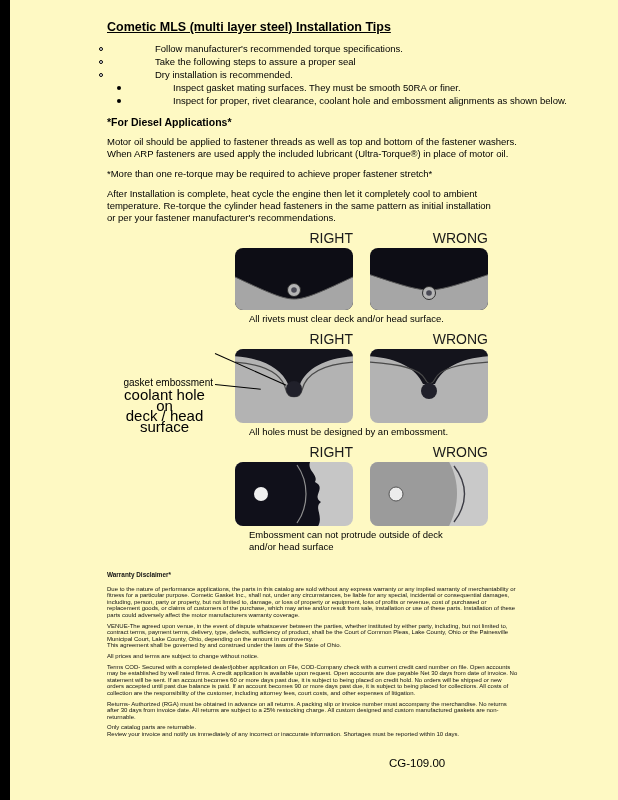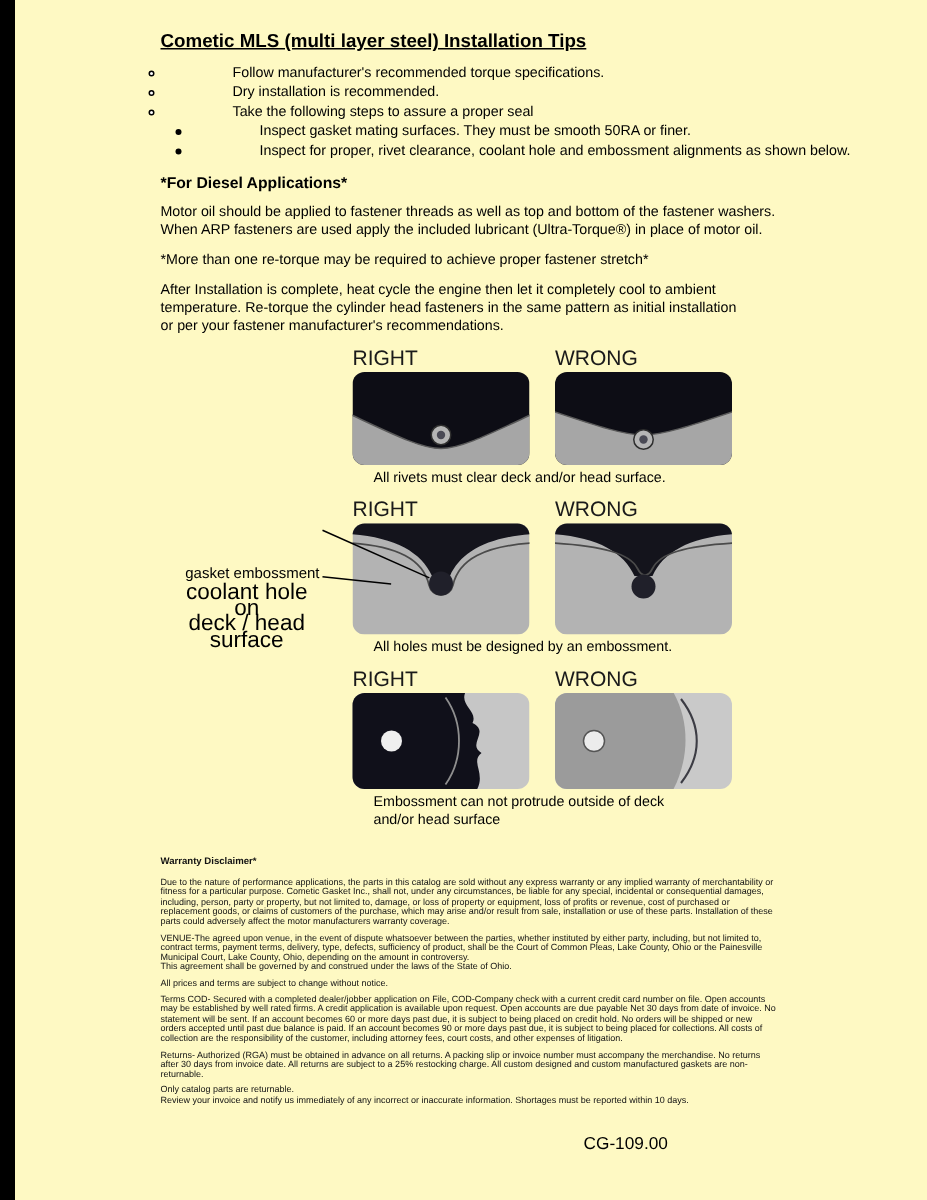--- a/index.html
+++ b/index.html
@@ -21,21 +21,21 @@
   .b-hollow { flex:0 0 auto; width:4px; height:4px; border:1px solid #000; border-radius:50%; margin-right:5px; background:#fff; }
   .b-solid  { flex:0 0 auto; width:4px; height:4px; border-radius:50%; margin-right:5px; background:#000; }
 
   .diesel { position:absolute; left:107px; top:116px; width:432px; font-size:9.5px; line-height:12px; }
   .diesel h2 { font-size:10.5px; font-weight:bold; margin-bottom:8px; }
   .diesel p { margin-bottom:8px; white-space:pre-line; }
 
   .diagrams { position:absolute; left:235px; top:230px; width:256px; }
   .dg-row { margin-bottom:6px; }
   .dg-labels { display:flex; }
-  .dg-labels span { display:block; width:118px; text-align:left; font-size:14px; line-height:16px; color:#1a1a1a; margin-bottom:2px; }
+  .dg-labels span { display:block; width:118px; text-align:right; font-size:14px; line-height:16px; color:#1a1a1a; margin-bottom:2px; }
   .dg-labels span + span { margin-left:17px; }
   .dg-images { display:flex; }
   .dg-images svg { display:block; }
   .dg-images svg + svg { margin-left:17px; }
   .dg-caption { font-size:9.5px; line-height:12px; margin-top:3px; margin-left:14px; white-space:pre-line; }
 
   .callout1 { position:absolute; left:116px; top:342px; width:97px; text-align:center; font-size:15px; line-height:10.5px; white-space:pre-line;margin-top:48px; }
   .callout2 { position:absolute; left:96px;  top:378px; width:117px; text-align:right; font-size:10px; line-height:10.5px; }
   .callout-line1 { position:absolute; left:215px; top:353px; width:78px; height:1px; background:#000; transform-origin:left center; transform:rotate(24deg); }
   .callout-line2 { position:absolute; left:215px; top:384px; width:46px; height:1px; background:#000; transform-origin:left center; transform:rotate(6deg); }
@@ -54,25 +54,25 @@
 
   <h1 class="title">Cometic MLS (multi layer steel) Installation Tips</h1>
 
   <div class="tips">
     <div class="tip">
       <span class="b-hollow"></span>
       <span>Follow manufacturer's recommended torque specifications.</span>
     </div>
     <div class="tip">
       <span class="b-hollow"></span>
-      <span>Dry installation is recommended.</span>
+      <span>Take the following steps to assure a proper seal</span>
     </div>
     <div class="tip">
       <span class="b-hollow"></span>
-      <span>Take the following steps to assure a proper seal</span>
+      <span>Dry installation is recommended.</span>
     </div>
     <div class="tip sub">
       <span class="b-solid"></span>
       <span>Inspect gasket mating surfaces.  They must be smooth 50RA or finer.</span>
     </div>
     <div class="tip sub">
       <span class="b-solid"></span>
       <span>Inspect for proper, rivet clearance, coolant hole and embossment alignments as shown below.</span>
     </div>
   </div>

